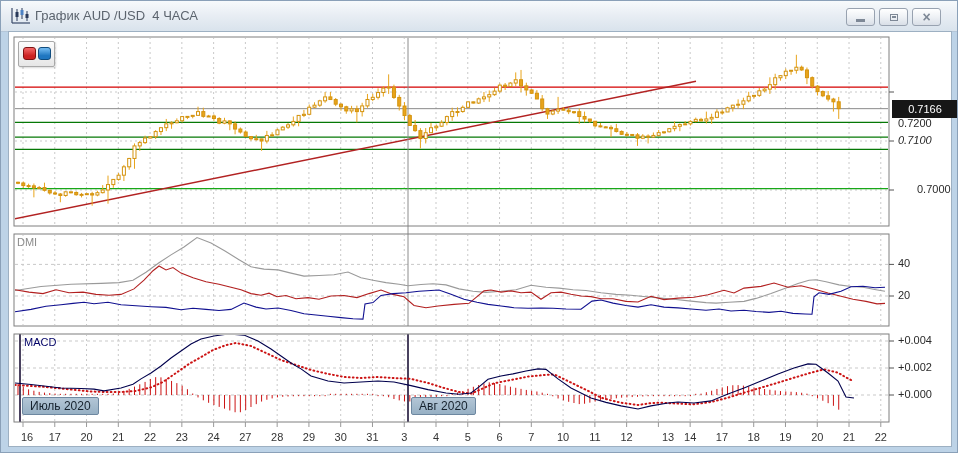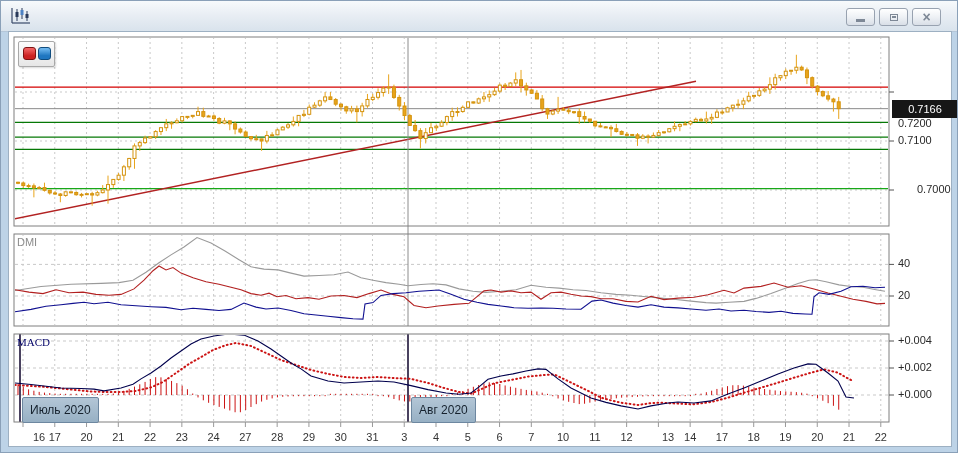--- a/index.html
+++ b/index.html
@@ -22,46 +22,47 @@
   #chart-svg{position:absolute;left:0;top:0;}
   .toolbar{position:absolute;left:17px;top:40px;width:35px;height:24px;background:linear-gradient(180deg,#fcfcfc,#e6e6e6);
     border:1px solid #a8a8a8;border-radius:2px;box-shadow:1px 1px 2px rgba(0,0,0,0.15);}
   .tbtn{position:absolute;top:5px;width:13px;height:13px;border-radius:3px;box-sizing:border-box;}
   .tbtn.red{left:4px;background:linear-gradient(180deg,#f06060 10%,#cc2222 70%);border:1px solid #7d1212;}
   .tbtn.blue{left:19px;background:linear-gradient(180deg,#6ab4ec 10%,#1f76c0 70%);border:1px solid #0f4c7e;}
   .ylabel{position:absolute;font-size:11px;color:#2a2a2a;white-space:nowrap;}
   .xlabel{position:absolute;font-size:11px;color:#333;width:28px;text-align:center;top:430px;}
   .panel-label{position:absolute;font-size:11px;}
   .panel-label.dmi{left:16px;top:235px;color:#8c8c8c;}
-  .panel-label.macd{left:16px;top:335px;color:#000066;font-family:Liberation Serif, serif;}
+  .panel-label.macd{left:23px;top:335px;color:#000066;}
   .price-box{position:absolute;left:891px;top:99px;width:66px;height:18px;background:#161616;color:#ffffff;
     font-size:11px;display:flex;align-items:center;justify-content:center;}
   .datebox{position:absolute;top:396px;height:18px;background:linear-gradient(180deg,#b3c6d6,#97b0c4);
     border:1px solid #6d87a0;border-radius:2px;font-size:12px;color:#16222e;
-    display:flex;align-items:center;padding:12px 7px;box-sizing:border-box;}
+    display:flex;align-items:center;padding:4px 7px;box-sizing:border-box;}
   .datebox.july{left:21px;}
   .datebox.aug{left:410px;}
 </style>
 </head>
 <body>
 
 <div class="window">
   <div class="titlebar">
     <span class="app-icon">
       <svg width="22" height="18" viewBox="0 0 22 18">
         <line x1="2" y1="1" x2="2" y2="16" stroke="#3a4a6a" stroke-width="1.2"></line>
         <line x1="2" y1="16" x2="20" y2="16" stroke="#3a4a6a" stroke-width="1.2"></line>
         <line x1="7" y1="2" x2="7" y2="14" stroke="#2a3a5a" stroke-width="1"></line>
         <rect x="5.5" y="5" width="3" height="5" fill="#2a3a5a"></rect>
         <line x1="12" y1="1" x2="12" y2="12" stroke="#2a3a5a" stroke-width="1"></line>
         <rect x="10.5" y="3" width="3" height="5" fill="#4d82c4"></rect>
         <line x1="17" y1="4" x2="17" y2="14" stroke="#2a3a5a" stroke-width="1"></line>
         <rect x="15.5" y="7" width="3" height="4" fill="#2a3a5a"></rect>
       </svg>
     </span>
+    <span class="title">График AUD /USD  4 ЧАСА</span>
     <div class="winbtns">
       <div class="wbtn">
           <span class="glyph-min"></span>
         </div>
       <div class="wbtn">
           <span class="glyph-restore"></span>
         </div>
       <div class="wbtn">
           <span class="glyph-close">×</span>
         </div>
@@ -726,28 +727,28 @@
     <div class="tbtn blue"></div>
   </div>
 
   <div class="panel-label dmi">DMI</div>
   <div class="panel-label macd">MACD</div>
   <div class="price-box">0.7166</div>
   <div class="datebox july">Июль 2020</div>
   <div class="datebox aug">Авг 2020</div>
   <div id="gen-labels">
       <div class="ylabel" style="left: 897px; top: 84px; margin-top: 32px;">0.7200</div>
-      <div class="ylabel" style="left: 897px; top: 133px;">0.7100</div>
+      <div class="ylabel" style="left: 897px; top: 133px; font-style: italic;">0.7100</div>
       <div class="ylabel" style="left: 897px; top: 182px; padding-left: 19px;">0.7000</div>
       <div class="ylabel" style="left: 897px; top: 256.4px;">40</div>
       <div class="ylabel" style="left: 897px; top: 288px;">20</div>
       <div class="ylabel" style="left: 897px; top: 333px;">+0.004</div>
       <div class="ylabel" style="left: 897px; top: 360px;">+0.002</div>
       <div class="ylabel" style="left: 897px; top: 387px;">+0.000</div>
-      <div class="xlabel" style="left: 24px; top: 430px;">16</div>
+      <div class="xlabel" style="left: 12px; top: 430px;">16</div>
       <div class="xlabel" style="left: 39.77px; top: 430px;">17</div>
       <div class="xlabel" style="left: 71.54px; top: 430px;">20</div>
       <div class="xlabel" style="left: 103.31px; top: 430px;">21</div>
       <div class="xlabel" style="left: 135.08px; top: 430px;">22</div>
       <div class="xlabel" style="left: 166.85px; top: 430px;">23</div>
       <div class="xlabel" style="left: 198.62px; top: 430px;">24</div>
       <div class="xlabel" style="left: 230.39px; top: 430px;">27</div>
       <div class="xlabel" style="left: 262.16px; top: 430px;">28</div>
       <div class="xlabel" style="left: 293.93px; top: 430px;">29</div>
       <div class="xlabel" style="left: 325.7px; top: 430px;">30</div>

